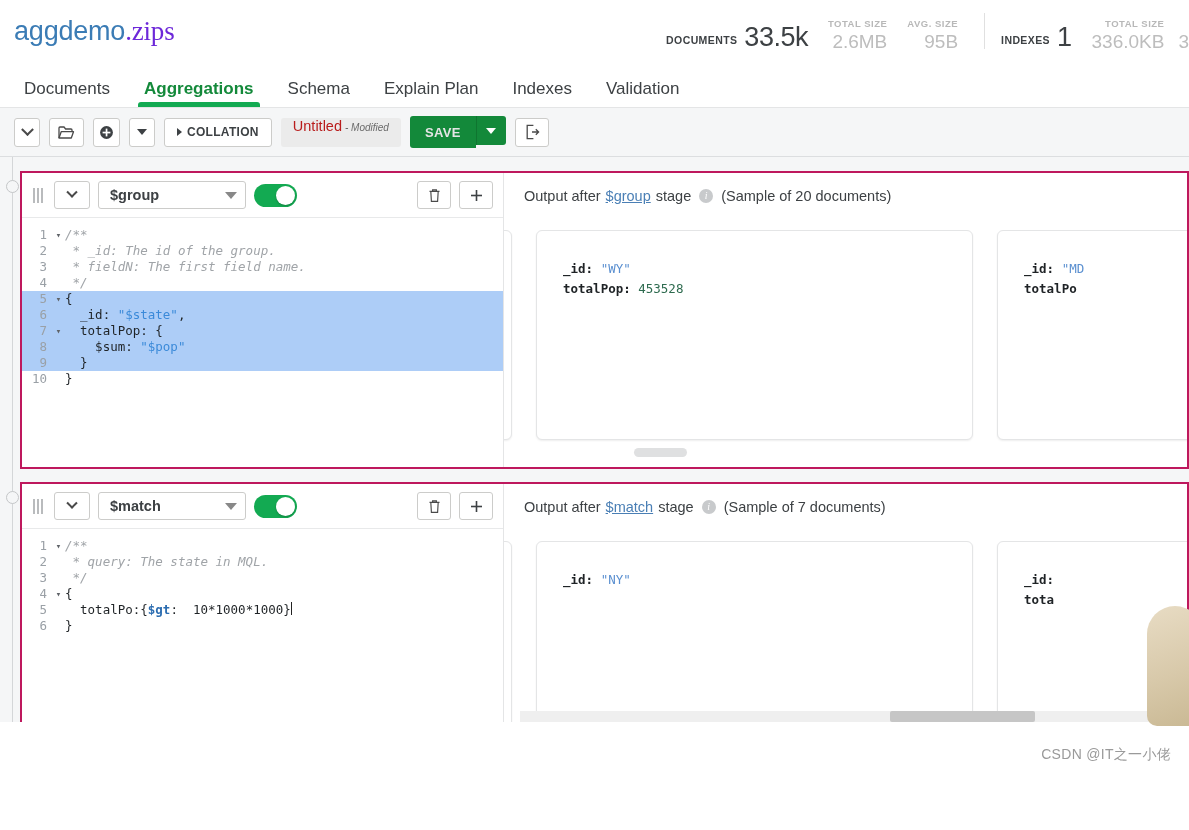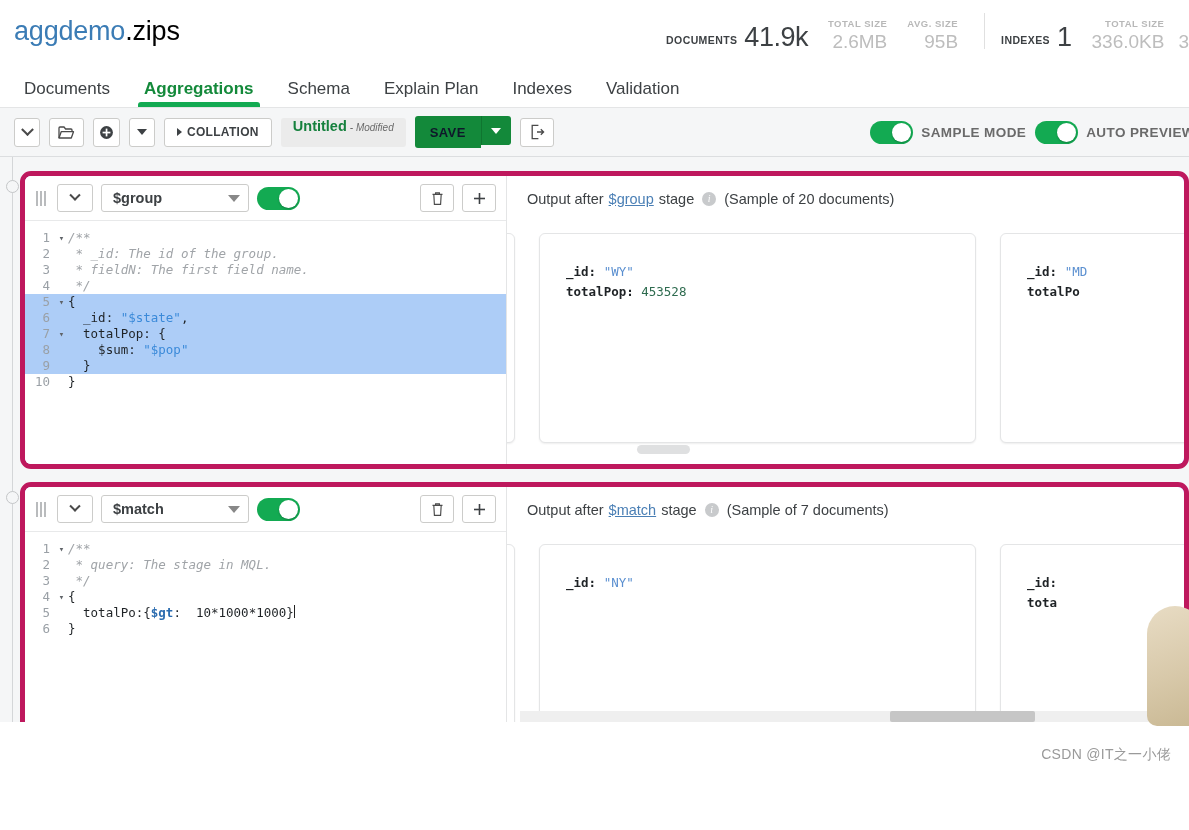--- a/index.html
+++ b/index.html
@@ -20,21 +20,21 @@
     align-items: center;
     padding: 0 0 0 14px;
   }
   .ns-title {
     font-size: 27px;
     font-weight: 400;
     letter-spacing: -0.2px;
     white-space: nowrap;
   }
   .ns-db { color: #3b7cb5; }
-  .ns-coll { color: #000000; }
+  .ns-coll { color: #6d28d9; font-family: Liberation Serif, serif; }
 
   .stats {
     position: absolute;
     right: 0; top: 0;
     height: 62px;
     display: flex;
     align-items: flex-end;
     padding-bottom: 11px;
     overflow: hidden;
     white-space: nowrap;
@@ -154,27 +154,27 @@
   .pipeline-name {
     height: 29px;
     background: #ebebeb;
     border-radius: 3px;
     display: flex; align-items: baseline;
     padding: 0 12px;
     font-size: 14.5px;
     gap: 3px;
     cursor: pointer;
   }
-  .pn-title { font-weight: bold; color: #15803d; }
+  .pn-title { font-weight: normal; color: #b91c1c; }
   .pn-mod { font-style: italic; color: #6a6a6a; font-size: 10px; }
   .save-group { display: flex; }
   .save-btn {
     height: 24px;
     background: #13893a;
-    color: #0f172a;
+    color: #e5e5e5;
     font-size: 13px; font-weight: bold;
     letter-spacing: 0.4px;
     border: none;
     padding: 16px 15px;
     border-radius: 3px 0 0 3px;
     cursor: pointer;
     display: flex; align-items: center;
     font-family: inherit;
   }
   .save-caret {
@@ -248,22 +248,22 @@
     width: 13px; height: 13px;
     border: 1px solid #c4c6c8;
     background: #f5f6f7;
     border-radius: 50%;
   }
 
   .stage {
     position: absolute;
     left: 20px; right: 0;
     background: #8b5cf6;
-    border: 5px solid #be185d;
-    border-radius: 11px;
+    border: 2px solid #be185d;
+    border-radius: 0;
     display: flex;
     overflow: hidden;
   }
   .stage-editor {
     width: 482px;
     flex-shrink: 0;
     border-right: 1px solid #e4e5e6;
     display: flex;
     flex-direction: column;
     background: #fff;
@@ -489,21 +489,21 @@
 <body>
 
 <div class="app-header">
   <div class="ns-title">
     <span class="ns-db">aggdemo</span><span class="ns-coll">.zips</span>
   </div>
 
   <div class="stats">
     <div class="stat-group">
       <span class="stat-label-inline">DOCUMENTS</span>
-      <span class="stat-big">41.9k</span>
+      <span class="stat-big">33.5k</span>
       <div class="stat-col">
         <span class="stat-cap">TOTAL SIZE</span>
         <span class="stat-val">2.6MB</span>
       </div>
       <div class="stat-col">
         <span class="stat-cap">AVG. SIZE</span>
         <span class="stat-val">95B</span>
       </div>
     </div>
 
@@ -575,34 +575,20 @@
     </div>
   </div>
 
   <div class="tb-btn">
     <svg width="16" height="16" viewBox="0 0 16 16">
       <path d="M9.4 1.4H3.2v13.2h6.2" fill="none" stroke="#4a4a4a" stroke-width="1.3"></path>
       <path d="M8 8h6.4M11.8 5.2L14.6 8l-2.8 2.8" fill="none" stroke="#4a4a4a" stroke-width="1.3"></path>
     </svg>
   </div>
 
-  <div class="toolbar-right">
-    <div class="toggle-wrap">
-      <div class="toggle">
-          <span class="knob"></span>
-        </div>
-      <span class="toggle-label">SAMPLE MODE</span>
-    </div>
-    <div class="toggle-wrap" style="margin-right:-6px;">
-      <div class="toggle">
-          <span class="knob"></span>
-        </div>
-      <span class="toggle-label">AUTO PREVIEW</span>
-    </div>
-  </div>
 </div>
 
 <div class="workspace">
 
   <div class="rail">
     <div class="rail-line"></div>
     <div class="rail-dot" style="top:23px;"></div>
     <div class="rail-dot" style="top:334px;"></div>
 
   </div>
@@ -703,21 +689,21 @@
         </div>
         <div class="st-iconbtn">
           <svg width="13" height="13" viewBox="0 0 13 13">
             <rect x="5.7" y="1" width="1.6" height="11" fill="#3d4144"></rect>
             <rect x="1" y="5.7" width="11" height="1.6" fill="#3d4144"></rect>
           </svg>
         </div>
       </div>
       <div class="code-area">
           <div class="code-line"><span class="ln">1</span><span class="fold">▾</span><span class="tok-cmt">/**</span></div>
-          <div class="code-line"><span class="ln">2</span><span class="fold"></span><span class="tok-cmt"> * query: The stage in MQL.</span></div>
+          <div class="code-line"><span class="ln">2</span><span class="fold"></span><span class="tok-cmt"> * query: The state in MQL.</span></div>
           <div class="code-line"><span class="ln">3</span><span class="fold"></span><span class="tok-cmt"> */</span></div>
           <div class="code-line"><span class="ln">4</span><span class="fold">▾</span><span class="tok-plain">{</span></div>
           <div class="code-line"><span class="ln">5</span><span class="fold"></span><span class="tok-plain">  totalPo:{</span><span class="tok-key">$gt</span><span class="tok-plain">:  10*1000*1000}</span><span class="caret-bar"></span></div>
           <div class="code-line"><span class="ln">6</span><span class="fold"></span><span class="tok-plain">}</span></div>
         </div>
     </div>
 
     <div class="stage-preview">
       <div class="preview-head">
         <span>Output after</span>

